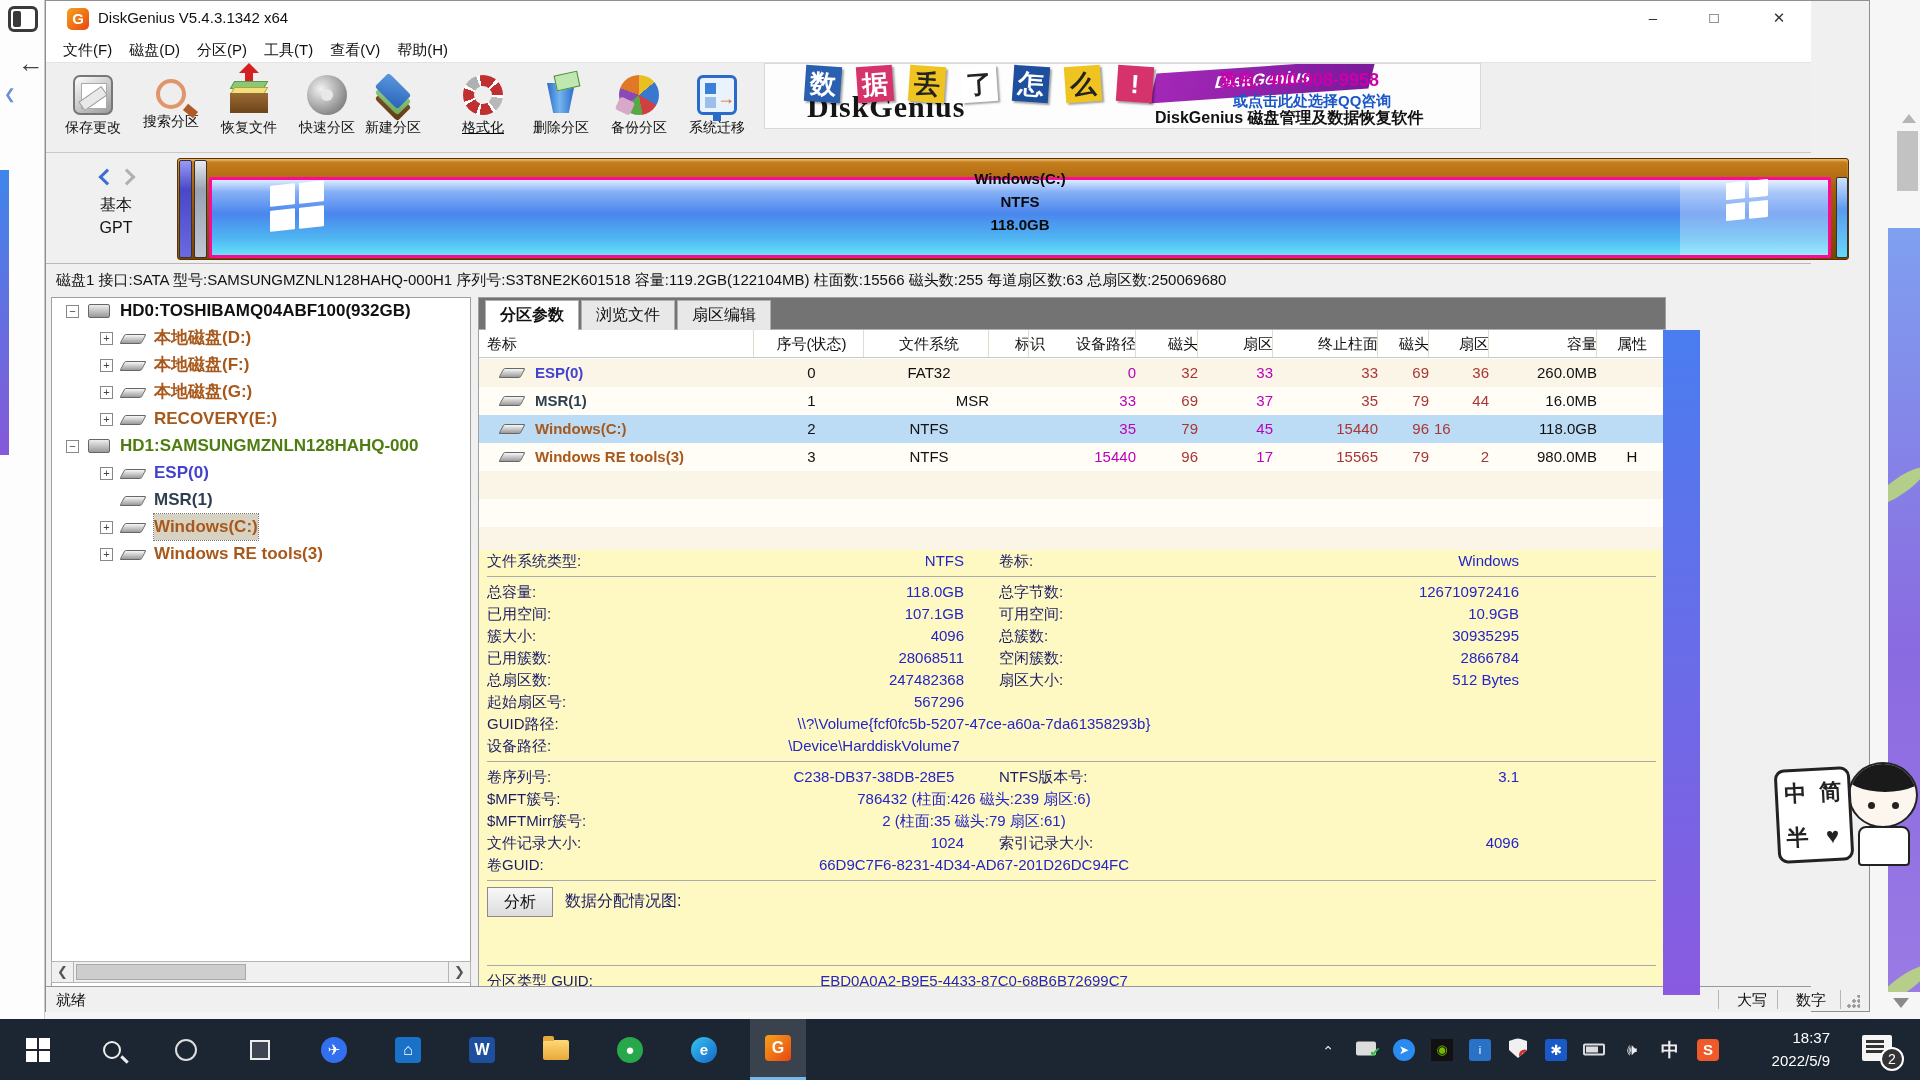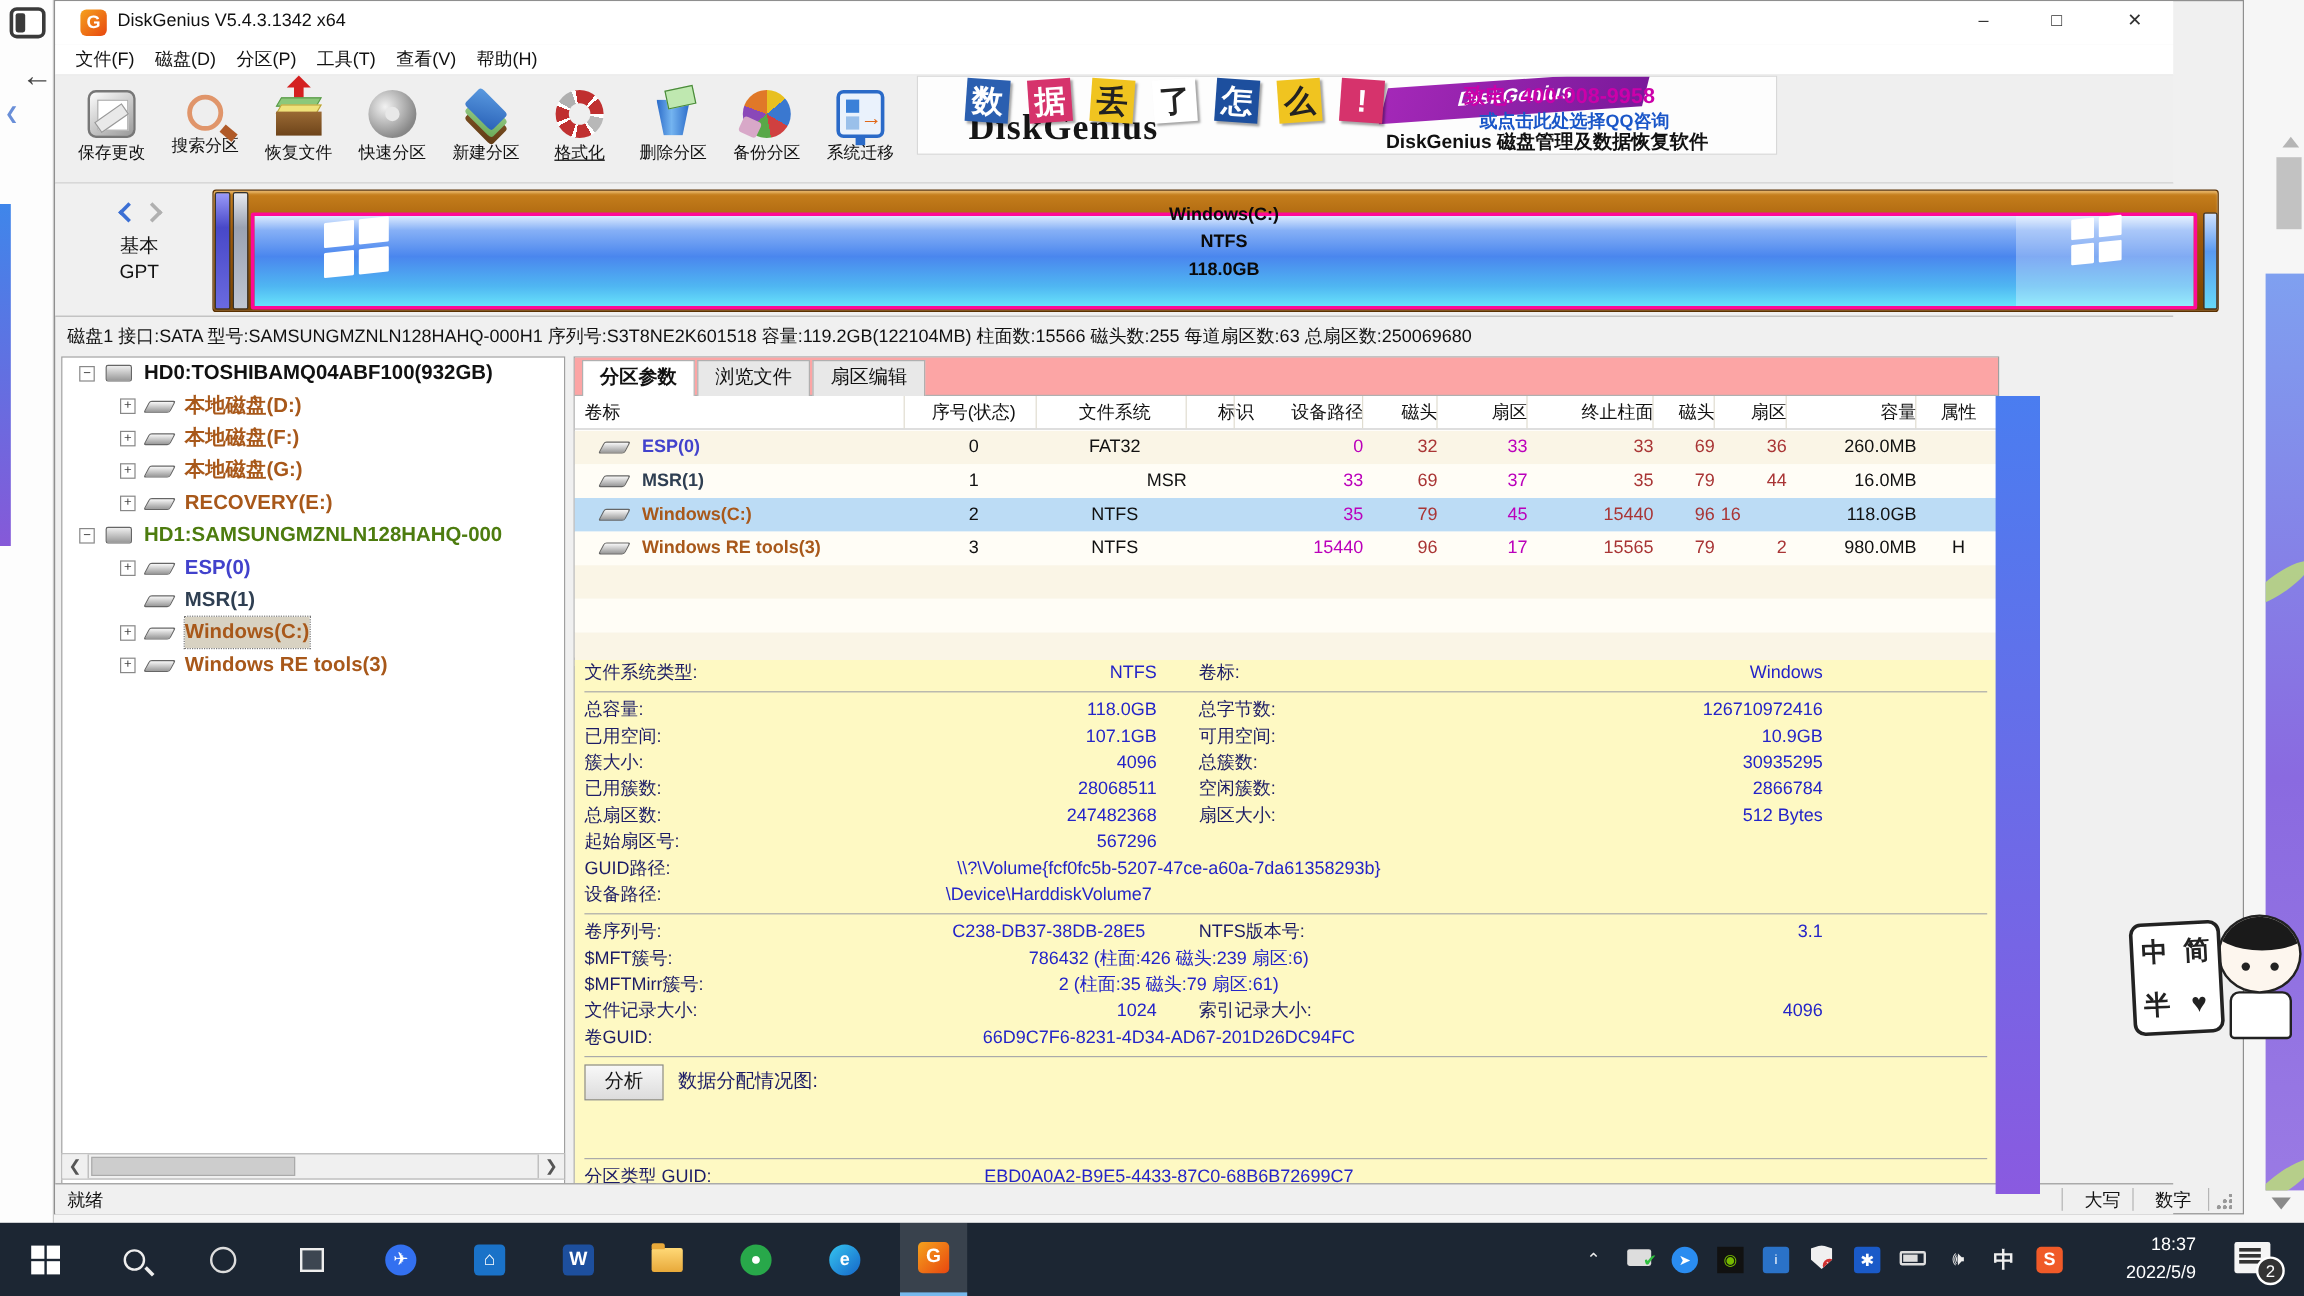--- a/index.html
+++ b/index.html
@@ -118,21 +118,21 @@
   .tree-row .dico { position:absolute; top:6px; width:22px; height:14px; background:linear-gradient(180deg,#eee,#999); border:1px solid #666; border-radius:2px; }
   .tree-row .pico { position:absolute; top:9px; width:22px; height:10px; background:linear-gradient(180deg,#f8f8f8,#9a9a9a); border:1px solid #666; border-radius:2px; transform:skewX(-28deg); }
   .tree-row .tlbl { position:absolute; top:0; }
   .tree-row .tlbl.sel { background:#d8d2c2; outline:1px dotted #777; }
   #tree-hscroll { left:5px; top:960px; width:420px; height:22px; background:#f0f0f0; border:1px solid #b5b5b5; }
   #tree-hscroll .harrow { position:absolute; top:0; width:22px; height:20px; text-align:center; line-height:20px; color:#555; font-size:13px; background:#f0f0f0; }
   #tree-hscroll .hthumb { position:absolute; left:24px; top:2px; width:170px; height:16px; background:#cdcdcd; border:1px solid #aaa; }
 
   #right-pane { left:432px; top:296px; width:1188px; height:690px; background:#fff; border:1px solid #a0a0a0; }
   
-  #tabs { position:absolute; left:0; top:0; width:100%; height:32px; background:#fca5a5; border-bottom:1px solid #b0b0b0; }
+  #tabs { position:absolute; left:0; top:0; width:100%; height:32px; background:#737373; border-bottom:1px solid #b0b0b0; }
   .tab { position:absolute; top:2px; height:30px; line-height:28px; padding:0 14px; font-size:16px; color:#111; border:1px solid #b0b0b0; border-bottom:none; background:#e8e8e8; }
   .tab.active { background:#fff; height:31px; font-weight:bold; }
 
   
   #ptable { position:absolute; left:0; top:32px; width:100%; height:218px; background:#fff; }
   .pt-row { position:absolute; left:0; width:1185px; height:28px; }
   .pt-head { border-bottom:1px solid #c8c8c8; }
   .pt-cell { position:absolute; top:0; height:28px; line-height:27px; font-size:15px; color:#111; overflow:hidden; }
   .num-start { color:#bb00bb; } .num-red { color:#a93535; }
   .row-cream { background:#faf5e6; } .row-white { background:#fffdf6; } .row-sel { background:#bcdcf5; }
@@ -268,21 +268,21 @@
             <div class="lay2"></div>
             <div class="lay1"></div>
             <div class="box"></div>
           </div>
           <div class="tlabel">恢复文件</div>
         </div>
         <div class="tool-btn" style="left: 242px;">
           <div class="tico i-disc"></div>
           <div class="tlabel">快速分区</div>
         </div>
-        <div class="tool-btn" style="left: 320px;">
+        <div class="tool-btn" style="left: 308px;">
           <div class="tico i-new">
             <span class="n1"></span>
             <span class="n2"></span>
             <span class="n3"></span>
           </div>
           <div class="tlabel">新建分区</div>
         </div>
         <div class="tool-btn" style="left: 398px; text-decoration: underline;">
           <div class="tico i-format"></div>
           <div class="tlabel">格式化</div>

